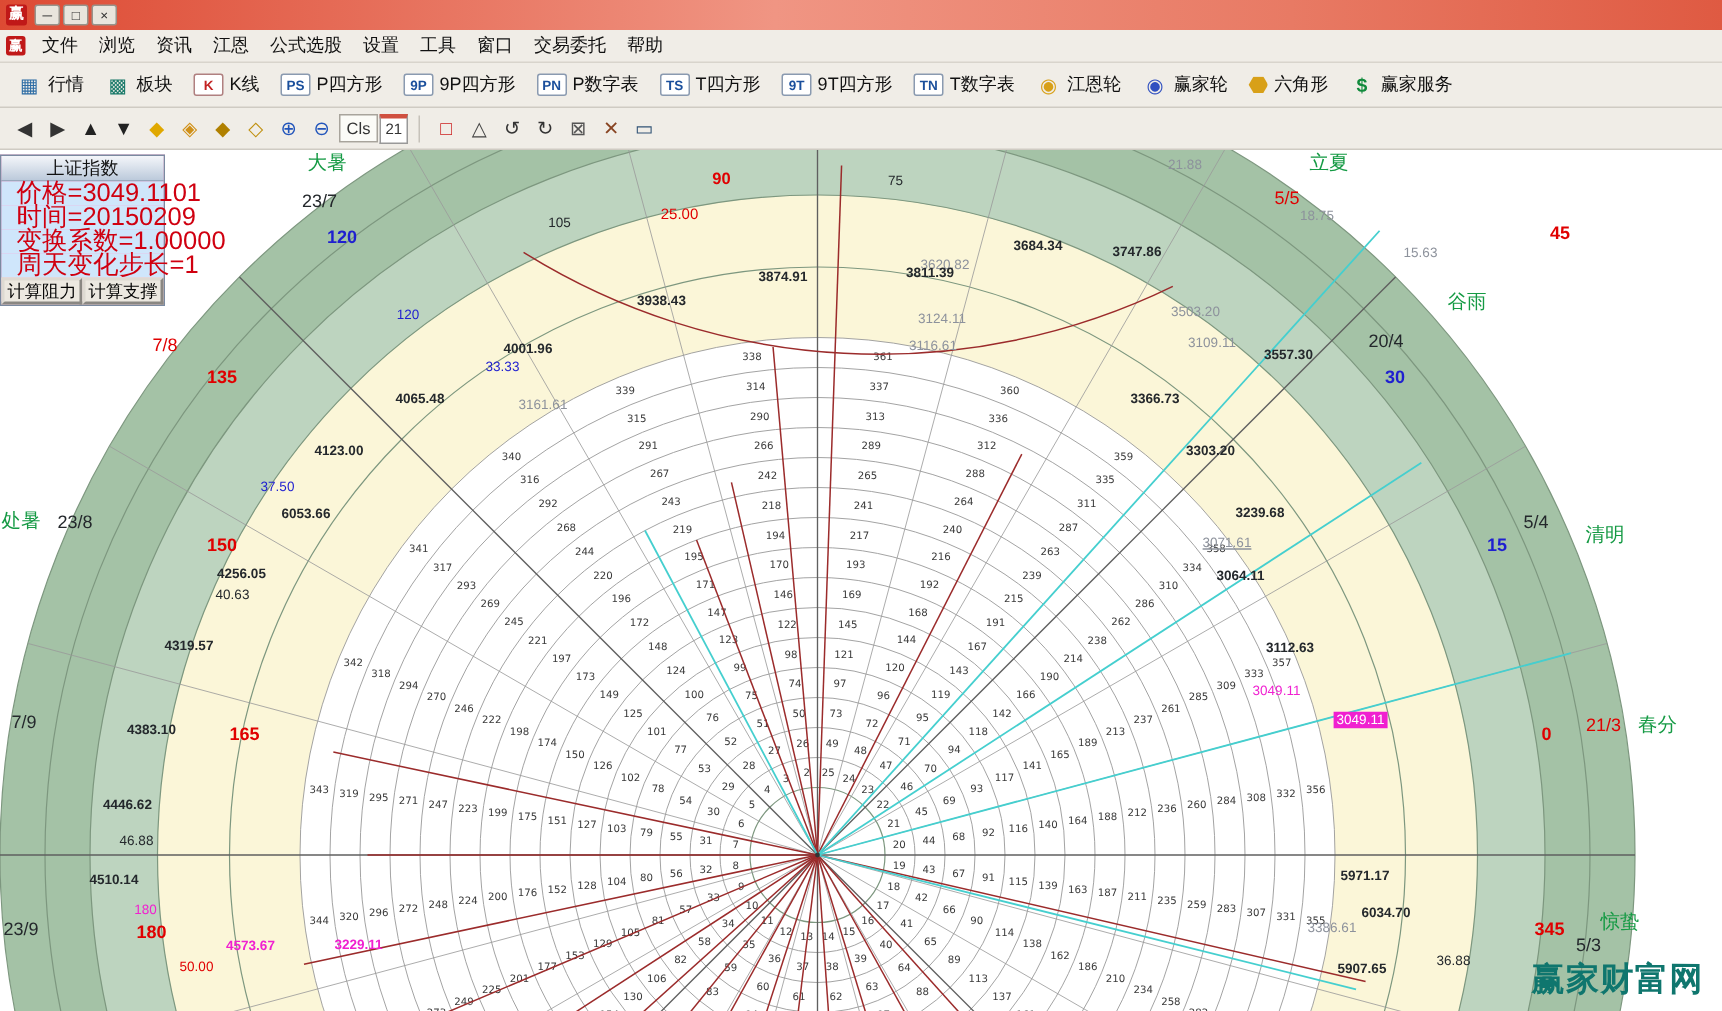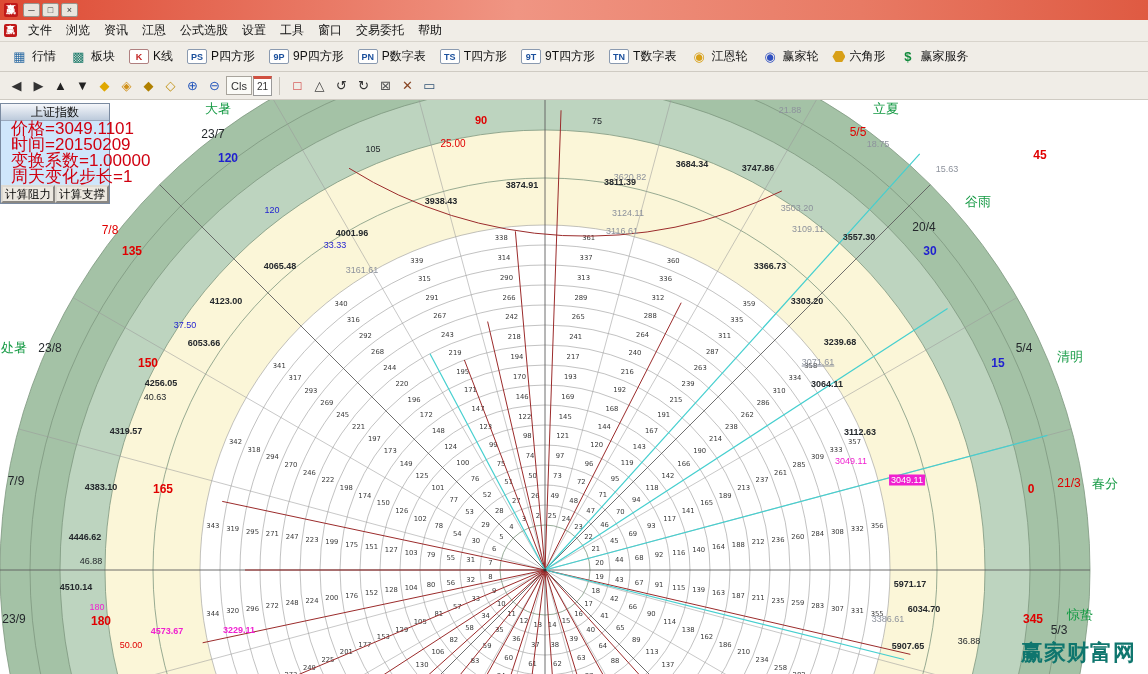--- a/index.html
+++ b/index.html
@@ -610,21 +610,21 @@
     <div id="labels">
         <div class="lbl c-g" style="left: 218px; top: 8px; font-size: 13px;">大暑</div>
         <div class="lbl c-g" style="left: 886px; top: 8px; font-size: 13px;">立夏</div>
         <div class="lbl c-d" style="left: 213px; top: 34px; font-size: 12px;">23/7</div>
         <div class="lbl c-r" style="left: 858px; top: 32px; font-size: 12px;">5/5</div>
         <div class="lbl c-b" style="left: 228px; top: 58px; font-size: 12px; font-weight: 700;">120</div>
         <div class="lbl c-r" style="left: 1040px; top: 55px; font-size: 12px; font-weight: 700;">45</div>
         <div class="lbl c-o" style="left: 104px; top: 97px; font-size: 13px;">秋</div>
         <div class="lbl c-g" style="left: 978px; top: 101px; font-size: 13px;">谷雨</div>
         <div class="lbl c-r" style="left: 110px; top: 130px; font-size: 12px;">7/8</div>
-        <div class="lbl c-r" style="left: 132px; top: 151px; font-size: 12px; font-weight: 700;">135</div>
+        <div class="lbl c-r" style="left: 148px; top: 151px; font-size: 12px; font-weight: 700;">135</div>
         <div class="lbl c-d" style="left: 924px; top: 127px; font-size: 12px;">20/4</div>
         <div class="lbl c-b" style="left: 930px; top: 151px; font-size: 12px; font-weight: 700;">30</div>
         <div class="lbl c-g" style="left: 14px; top: 247px; font-size: 13px;">处暑</div>
         <div class="lbl c-d" style="left: 50px; top: 248px; font-size: 12px;">23/8</div>
         <div class="lbl c-r" style="left: 148px; top: 263px; font-size: 12px; font-weight: 700;">150</div>
         <div class="lbl c-b" style="left: 998px; top: 263px; font-size: 12px; font-weight: 700;">15</div>
         <div class="lbl c-d" style="left: 1024px; top: 248px; font-size: 12px;">5/4</div>
         <div class="lbl c-g" style="left: 1070px; top: 256px; font-size: 13px;">清明</div>
         <div class="lbl c-d" style="left: 16px; top: 381px; font-size: 12px;">7/9</div>
         <div class="lbl c-r" style="left: 163px; top: 389px; font-size: 12px; font-weight: 700;">165</div>

